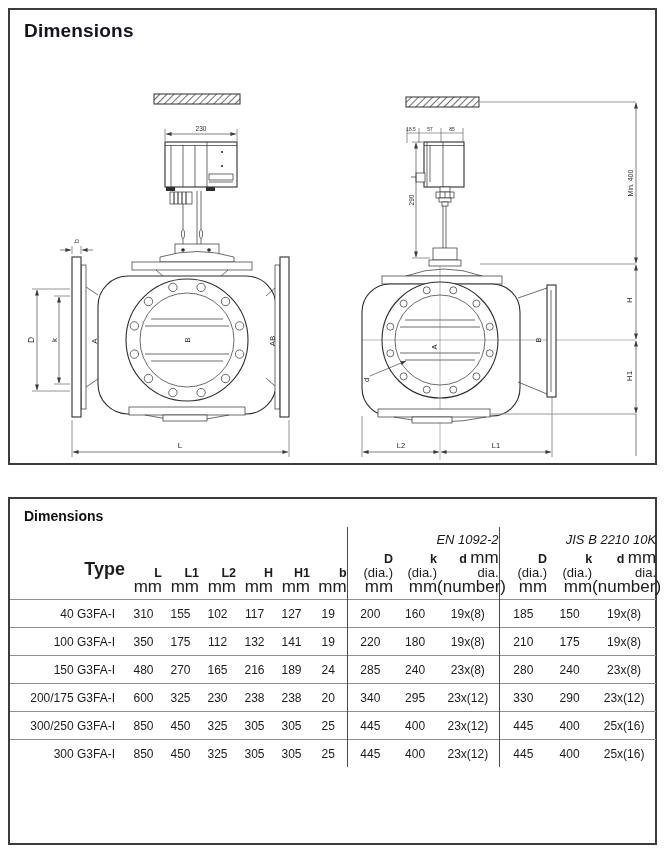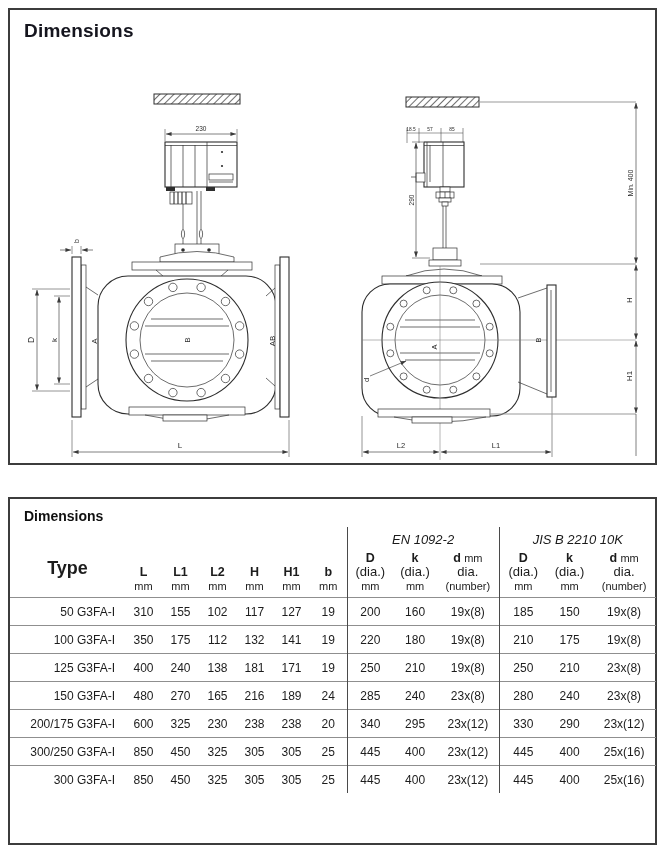--- a/index.html
+++ b/index.html
@@ -5,26 +5,26 @@
   html,body{margin:0;padding:0;background:#fff;}
   body{width:667px;height:848px;position:relative;font-family:"Liberation Sans",sans-serif;color:#1c1c1c;}
   .box{position:absolute;background:#fff;border:2px solid #3c3c3c;box-sizing:border-box;}
   #top-box{left:8px;top:8px;width:649px;height:457px;}
   #top-title{position:absolute;left:14px;top:10px;font-size:19px;font-weight:bold;color:#15151e;letter-spacing:.2px;}
   #diagram-svg{position:absolute;left:0;top:0;}
   #table-box{left:8px;top:497px;width:649px;height:348px;}
   .table-title{padding:9px 0 0 14px;font-size:14px;font-weight:bold;color:#101010;}
   table{border-collapse:collapse;table-layout:fixed;width:644px;margin-top:3px;font-size:12px;color:#1c1c1c;}
   th,td{padding:0;}
-  thead th{font-weight:normal;text-align:center;vertical-align:bottom;line-height:14px;padding-bottom:4px;}
+  thead th{font-weight:normal;text-align:right;vertical-align:bottom;line-height:14px;padding-bottom:4px;}
   .group-row th{height:22px;vertical-align:middle;padding:2px 0 0 0;}
   .grp{font-style:italic;font-size:13px;color:#1a1a1a;}
   .type-h{font-weight:bold;font-size:18px;vertical-align:middle;padding-bottom:12px;}
   .hb{font-weight:bold;font-size:12.5px;}
-  .hu{font-size:11px;}
+  .hu{font-size:17px;}
   .hs{font-size:13px;}
   .div-l{border-left:1px solid #4a4a4a;}
   tbody td{border-top:1px solid #8f8f8f;height:27px;text-align:center;font-size:12px;}
   td.type{text-align:right;padding-right:10px;}
   
   .ln{fill:none;stroke:#2e2e2e;stroke-width:1.1;stroke-linejoin:round;}
   .ln2{fill:none;stroke:#2e2e2e;stroke-width:.7;}
   .fw{fill:#fff;stroke:#2e2e2e;stroke-width:1.1;}
   .fw2{fill:#fff;stroke:#2e2e2e;stroke-width:.7;}
   .dk{fill:#2e2e2e;stroke:none;}
@@ -291,21 +291,21 @@
         <th class="div-l"><span class="hb">D</span><br><span class="hs">(dia.)</span><br><span class="hu">mm</span></th>
         <th><span class="hb">k</span><br><span class="hs">(dia.)</span><br><span class="hu">mm</span></th>
         <th><span class="hb">d</span> <span class="hu">mm</span><br><span class="hs">dia.</span><br><span class="hu">(number)</span></th>
         <th class="div-l"><span class="hb">D</span><br><span class="hs">(dia.)</span><br><span class="hu">mm</span></th>
         <th><span class="hb">k</span><br><span class="hs">(dia.)</span><br><span class="hu">mm</span></th>
         <th><span class="hb">d</span> <span class="hu">mm</span><br><span class="hs">dia.</span><br><span class="hu">(number)</span></th>
       </tr>
     </thead>
     <tbody>
   <tr>
-    <td class="type">50 G3FA-I</td>
+    <td class="type">40 G3FA-I</td>
     <td>310</td>
     <td>155</td>
     <td>102</td>
     <td>117</td>
     <td>127</td>
     <td>19</td>
     <td class="div-l">200</td>
     <td>160</td>
     <td>19x(8)</td>
     <td class="div-l">185</td>
@@ -322,35 +322,20 @@
     <td>141</td>
     <td>19</td>
     <td class="div-l">220</td>
     <td>180</td>
     <td>19x(8)</td>
     <td class="div-l">210</td>
     <td>175</td>
     <td>19x(8)</td>
   </tr>
 
-  <tr>
-    <td class="type">125 G3FA-I</td>
-    <td>400</td>
-    <td>240</td>
-    <td>138</td>
-    <td>181</td>
-    <td>171</td>
-    <td>19</td>
-    <td class="div-l">250</td>
-    <td>210</td>
-    <td>19x(8)</td>
-    <td class="div-l">250</td>
-    <td>210</td>
-    <td>23x(8)</td>
-  </tr>
 
   <tr>
     <td class="type">150 G3FA-I</td>
     <td>480</td>
     <td>270</td>
     <td>165</td>
     <td>216</td>
     <td>189</td>
     <td>24</td>
     <td class="div-l">285</td>

